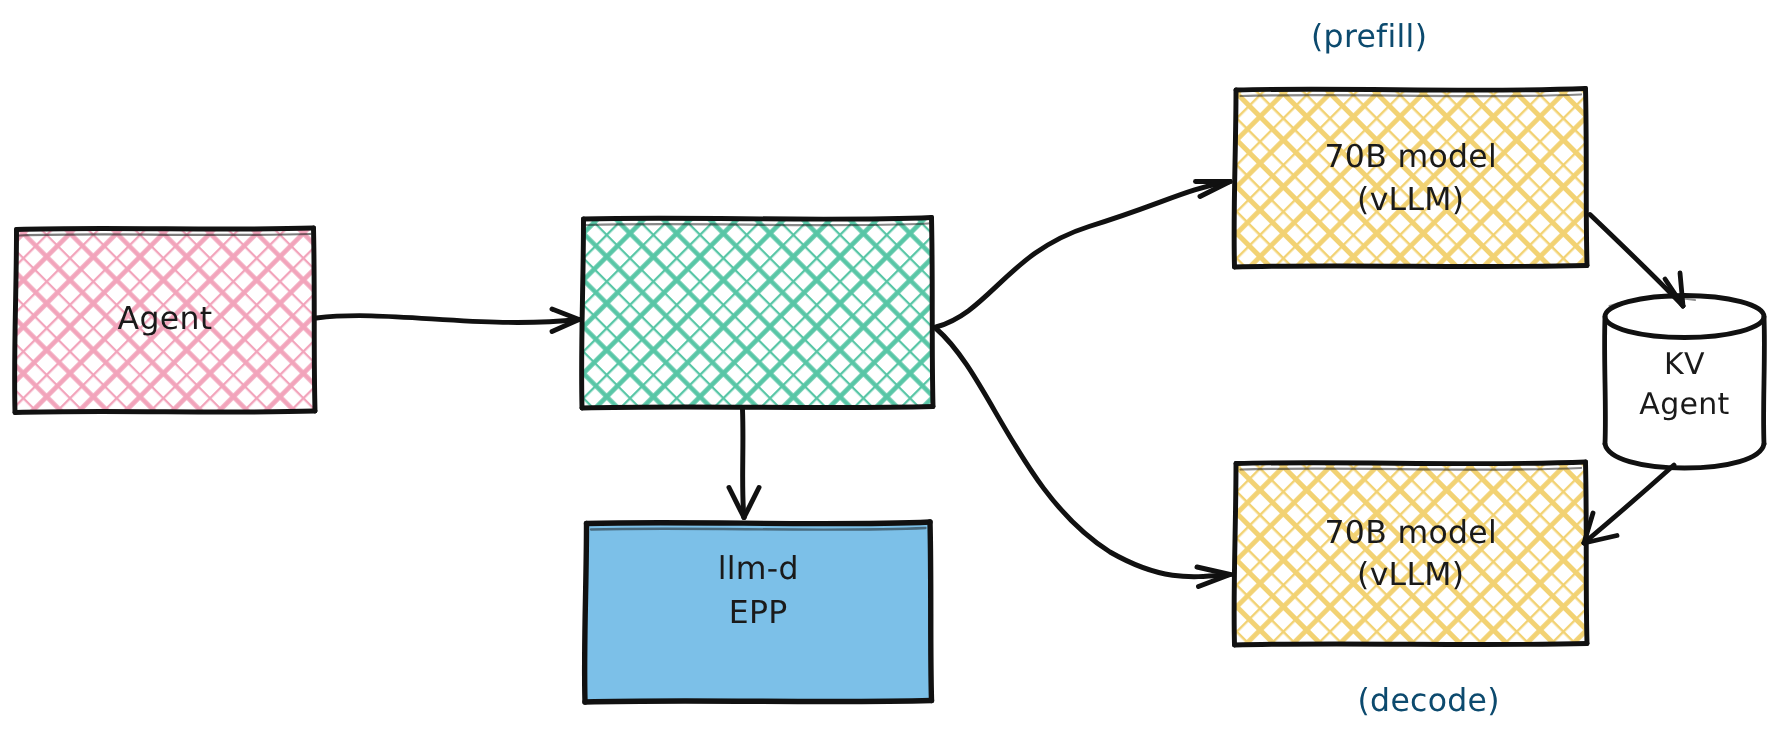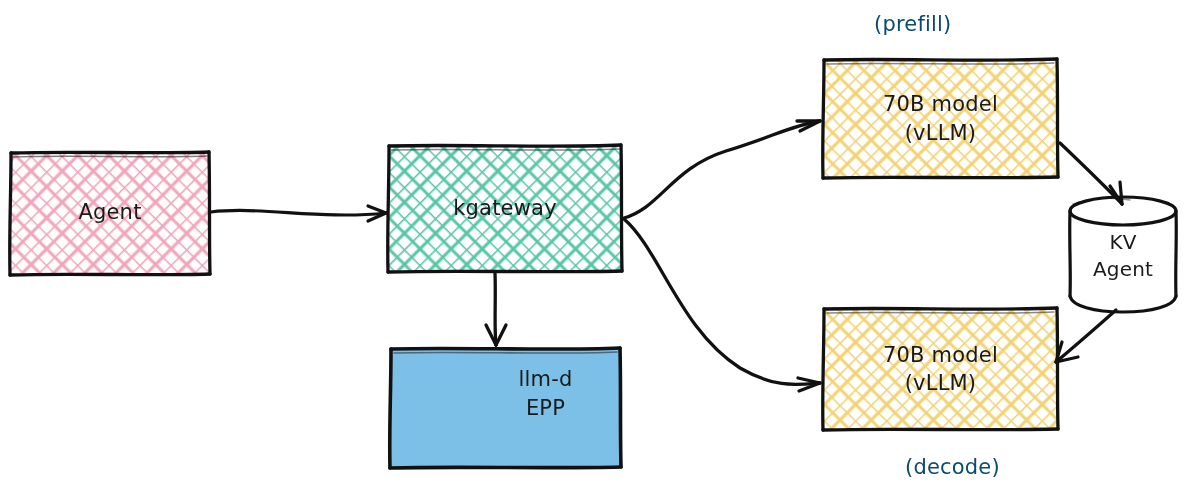--- a/index.html
+++ b/index.html
@@ -163,25 +163,22 @@
       <path d="M1116,310 C1098,326 1075,346 1056,362" fill="none" stroke="#111111" stroke-width="3.2" stroke-linecap="round"></path>
       <path d="M1056,362 L1078,357" fill="none" stroke="#111111" stroke-width="3.2" stroke-linecap="round"></path>
       <path d="M1056,362 L1062,342" fill="none" stroke="#111111" stroke-width="3.2" stroke-linecap="round"></path>
     </g>
   </svg>
 
   <div class="node-label" style="left:10px; top:152px; width:200px; height:120px;">
     <span>Agent</span>
   </div>
 
-  <div class="node-label" style="left:388px; top:145px; width:234px; height:127px;">
-    <span>kgateway</span>
-  </div>
-
-  <div class="node-label" style="left:390px; top:348px; width:231px; height:91px;padding-left:40px;">
+
+  <div class="node-label" style="left:390px; top:348px; width:231px; height:91px;">
     <span>llm-d</span>
     <span>EPP</span>
   </div>
 
   <div class="node-label" style="left:823px; top:59px; width:235px; height:119px;">
     <span>70B model</span>
     <span>(vLLM)</span>
   </div>
 
   <div class="node-label" style="left:823px; top:308px; width:235px; height:122px;">

